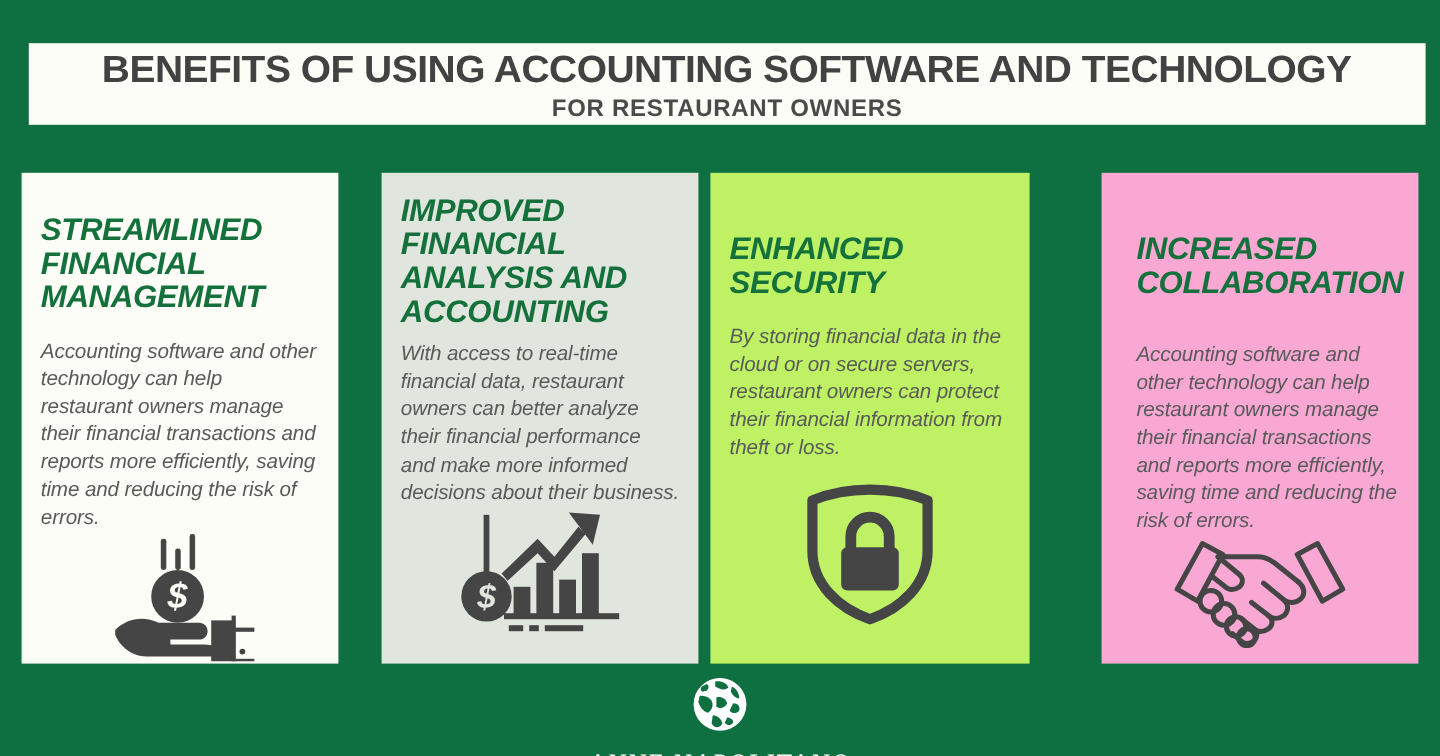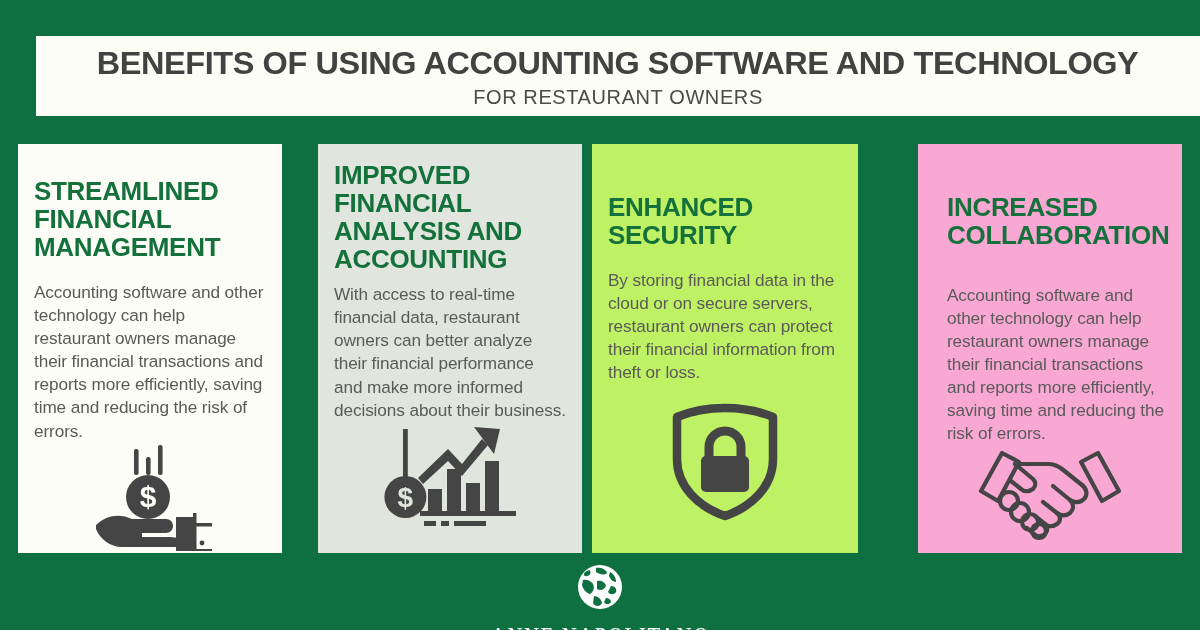--- a/index.html
+++ b/index.html
@@ -16,24 +16,24 @@
   #poster {
     position: relative;
     width: 1200px;
     height: 630px;
     background: #0e7040;
   }
 
   
   .header-bar {
     position: absolute;
-    left: 36px;
+    left: 24px;
     top: 36px;
     width: 1164px;
-    height: 80px;
+    height: 68px;
     background: #fcfdf6;
     display: flex;
     flex-direction: column;
     align-items: center;
     justify-content: center;
     box-sizing: border-box;
     padding-top: 2px;
   }
   .header-title {
     font-size: 31.5px;
@@ -41,34 +41,35 @@
     letter-spacing: -0.4px;
     color: #424242;
     text-align: center;
     line-height: 1.06;
     white-space: nowrap;
     transform: scaleX(1.03);
   }
   .header-subtitle {
     margin-top: 7px;
     font-size: 20px;
-    font-weight: 400;
+    font-weight: 700;
     letter-spacing: 0.6px;
     color: #4a4a4a;
     text-align: center;
     line-height: 1;
   }
 
   
   .cards {
     position: absolute;
     left: 0;
     top: 144px;
     width: 1200px;
     height: 410px;
+    font-style: italic;
   }
   .card {
     position: absolute;
     top: 0;
     height: 409px;
     box-sizing: border-box;
     padding: 0 16px;
     display: flex;
     flex-direction: column;
   }

